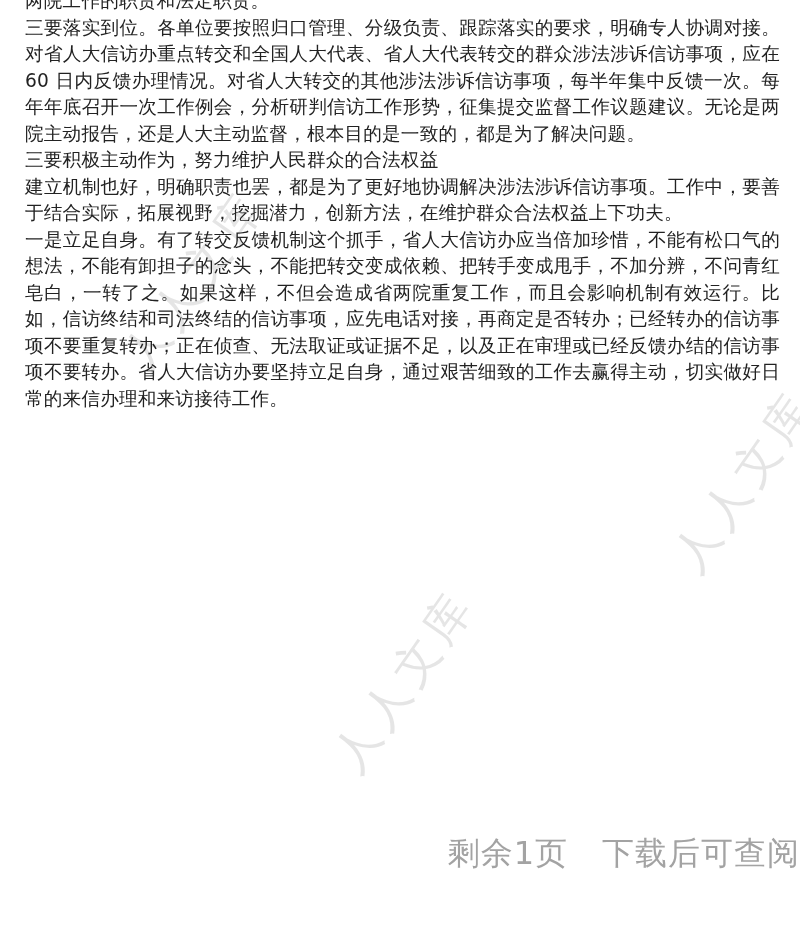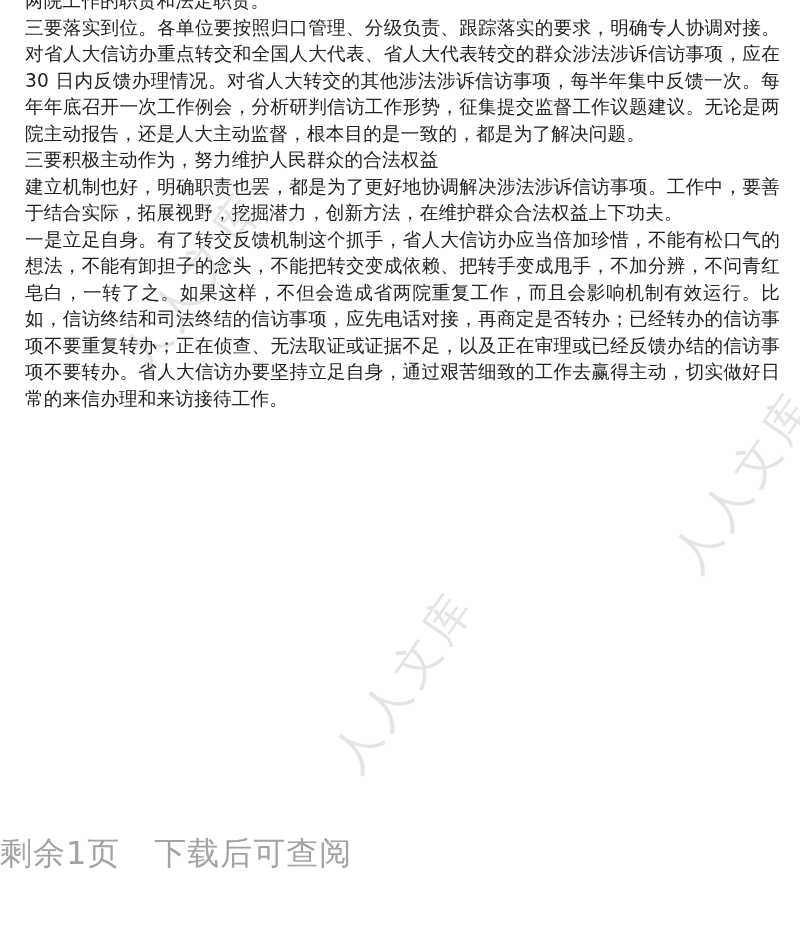--- a/index.html
+++ b/index.html
@@ -48,41 +48,41 @@
       letter-spacing: 6px;
     }
     .wm1 { left: 90px; top: 250px; }
     .wm2 { left: 300px; top: 650px; }
     .wm3 { left: 640px; top: 450px; }
     .footer {
       position: absolute;
       left: 0;
       top: 832px;
       width: 800px;
-      text-align: left;
+      text-align: right;
       color: #a3a3a3;
       font-size: 32px;
       letter-spacing: 1px;
     }
     .footer .gap {
       display: inline-block;
       width: 34px;
     }
   </style>
 </head>
 <body>
 
 <div class="page">
   <div class="watermark wm1">人人文库</div>
   <div class="watermark wm2">人人文库</div>
   <div class="watermark wm3">人人文库</div>
 
   <div class="text-block">
     <p class="para">两院工作的职责和法定职责。</p>
-    <p class="para">三要落实到位。各单位要按照归口管理、分级负责、跟踪落实的要求，明确专人协调对接。对省人大信访办重点转交和全国人大代表、省人大代表转交的群众涉法涉诉信访事项，应在 30 日内反馈办理情况。对省人大转交的其他涉法涉诉信访事项，每半年集中反馈一次。每年年底召开一次工作例会，分析研判信访工作形势，征集提交监督工作议题建议。无论是两院主动报告，还是人大主动监督，根本目的是一致的，都是为了解决问题。</p>
+    <p class="para">三要落实到位。各单位要按照归口管理、分级负责、跟踪落实的要求，明确专人协调对接。对省人大信访办重点转交和全国人大代表、省人大代表转交的群众涉法涉诉信访事项，应在 60 日内反馈办理情况。对省人大转交的其他涉法涉诉信访事项，每半年集中反馈一次。每年年底召开一次工作例会，分析研判信访工作形势，征集提交监督工作议题建议。无论是两院主动报告，还是人大主动监督，根本目的是一致的，都是为了解决问题。</p>
     <p class="para">三要积极主动作为，努力维护人民群众的合法权益</p>
     <p class="para">建立机制也好，明确职责也罢，都是为了更好地协调解决涉法涉诉信访事项。工作中，要善于结合实际，拓展视野，挖掘潜力，创新方法，在维护群众合法权益上下功夫。</p>
     <p class="para">一是立足自身。有了转交反馈机制这个抓手，省人大信访办应当倍加珍惜，不能有松口气的想法，不能有卸担子的念头，不能把转交变成依赖、把转手变成甩手，不加分辨，不问青红皂白，一转了之。如果这样，不但会造成省两院重复工作，而且会影响机制有效运行。比如，信访终结和司法终结的信访事项，应先电话对接，再商定是否转办；已经转办的信访事项不要重复转办；正在侦查、无法取证或证据不足，以及正在审理或已经反馈办结的信访事项不要转办。省人大信访办要坚持立足自身，通过艰苦细致的工作去赢得主动，切实做好日常的来信办理和来访接待工作。</p>
   </div>
 </div>
 
 <div class="footer">
   <span>剩余1页</span><span class="gap"></span><span>下载后可查阅</span>
 </div>
 

